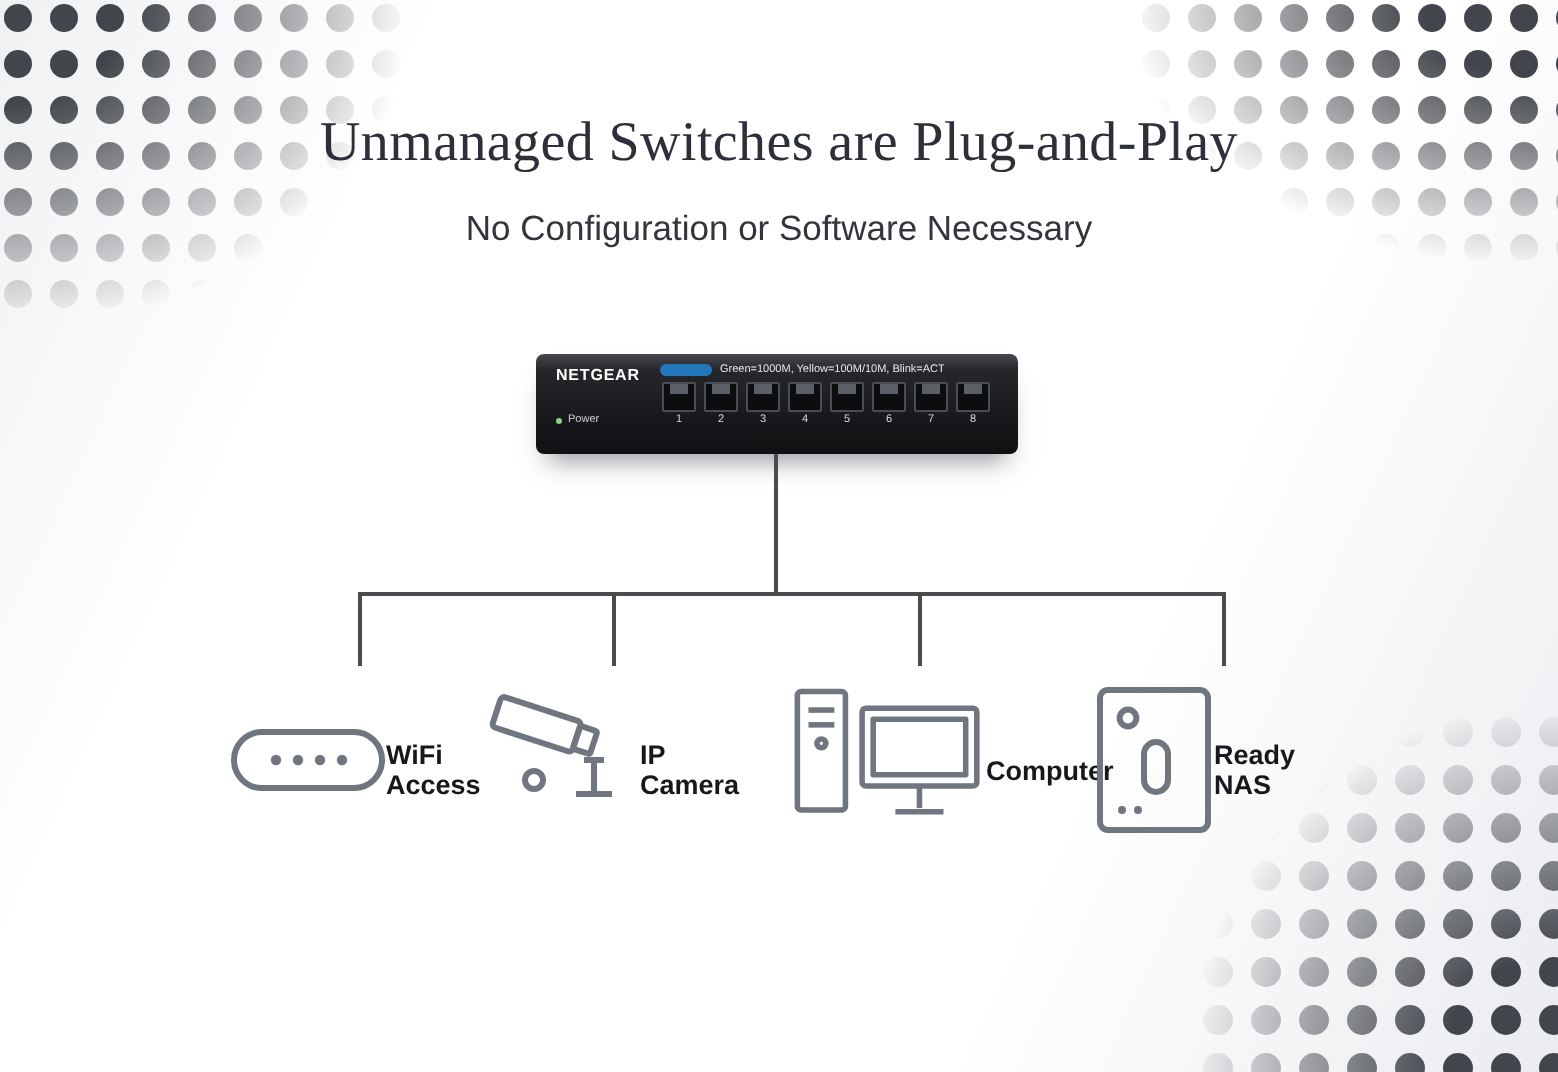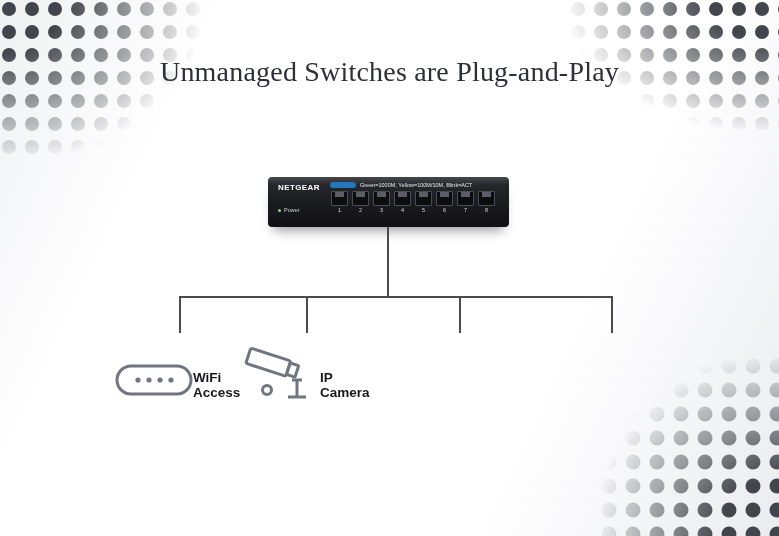--- a/index.html
+++ b/index.html
@@ -104,20 +104,21 @@
           <stop offset="0.9" stop-color="#000"></stop>
         </radialGradient>
       <mask id="mk3">
           <rect width="180" height="180" fill="url(#rg3)"></rect>
         </mask>
     </defs>
     <rect width="180" height="180" fill="url(#dp3)" mask="url(#mk3)"></rect>
   </svg>
 
   <h1 class="title" style="margin:0;font-family:Liberation Serif, serif;">Unmanaged Switches are Plug-and-Play</h1>
+  <p class="subtitle" style="margin:0;">No Configuration or Software Necessary</p>
 
   <div class="switch">
     <div class="sw-left">
       <div class="brand">NETGEAR</div>
       <div class="power">
         <span class="led"></span>
         <span>Power</span>
       </div>
     </div>
     <div class="sw-right">
@@ -193,15 +194,46 @@
           <circle cx="25" cy="44" r="4.5"></circle>
           <path d="M50 34 h10"></path>
           <path d="M55 34 v17"></path>
           <path d="M46 51 h18"></path>
         </g>
       </svg>
     </div>
     <div class="device-label">IP Camera</div>
   </div>
 
-
+  <div class="device dev-pc">
+    <div class="icon-wrap">
+      <svg width="98" height="74" viewBox="0 0 104 80">
+        <g fill="none" stroke="#6f7680" stroke-width="3" stroke-linejoin="round">
+          <rect x="3" y="3" width="26" height="64" rx="2"></rect>
+          <line x1="9" y1="13" x2="23" y2="13"></line>
+          <line x1="9" y1="21" x2="23" y2="21"></line>
+          <circle cx="16" cy="31" r="2.4"></circle>
+          <rect x="38" y="12" width="62" height="42" rx="2"></rect>
+          <rect x="44" y="18" width="50" height="30"></rect>
+          <path d="M69 54 v12"></path>
+          <path d="M56 68 h26"></path>
+        </g>
+      </svg>
+    </div>
+    <div class="device-label">Computer</div>
+  </div>
+
+  <div class="device dev-nas">
+    <div class="icon-wrap">
+      <svg width="60" height="76" viewBox="0 0 60 76">
+        <g fill="none" stroke="#6f7680" stroke-width="3" stroke-linejoin="round">
+          <rect x="3" y="3" width="54" height="70" rx="4"></rect>
+          <circle cx="17" cy="17" r="4.2"></circle>
+          <rect x="25" y="29" width="12" height="25" rx="6"></rect>
+          <circle cx="14" cy="63" r="2" fill="#6f7680" stroke="none"></circle>
+          <circle cx="22" cy="63" r="2" fill="#6f7680" stroke="none"></circle>
+        </g>
+      </svg>
+    </div>
+    <div class="device-label">Ready NAS</div>
+  </div>
 
 </div>
 
 </body></html>

